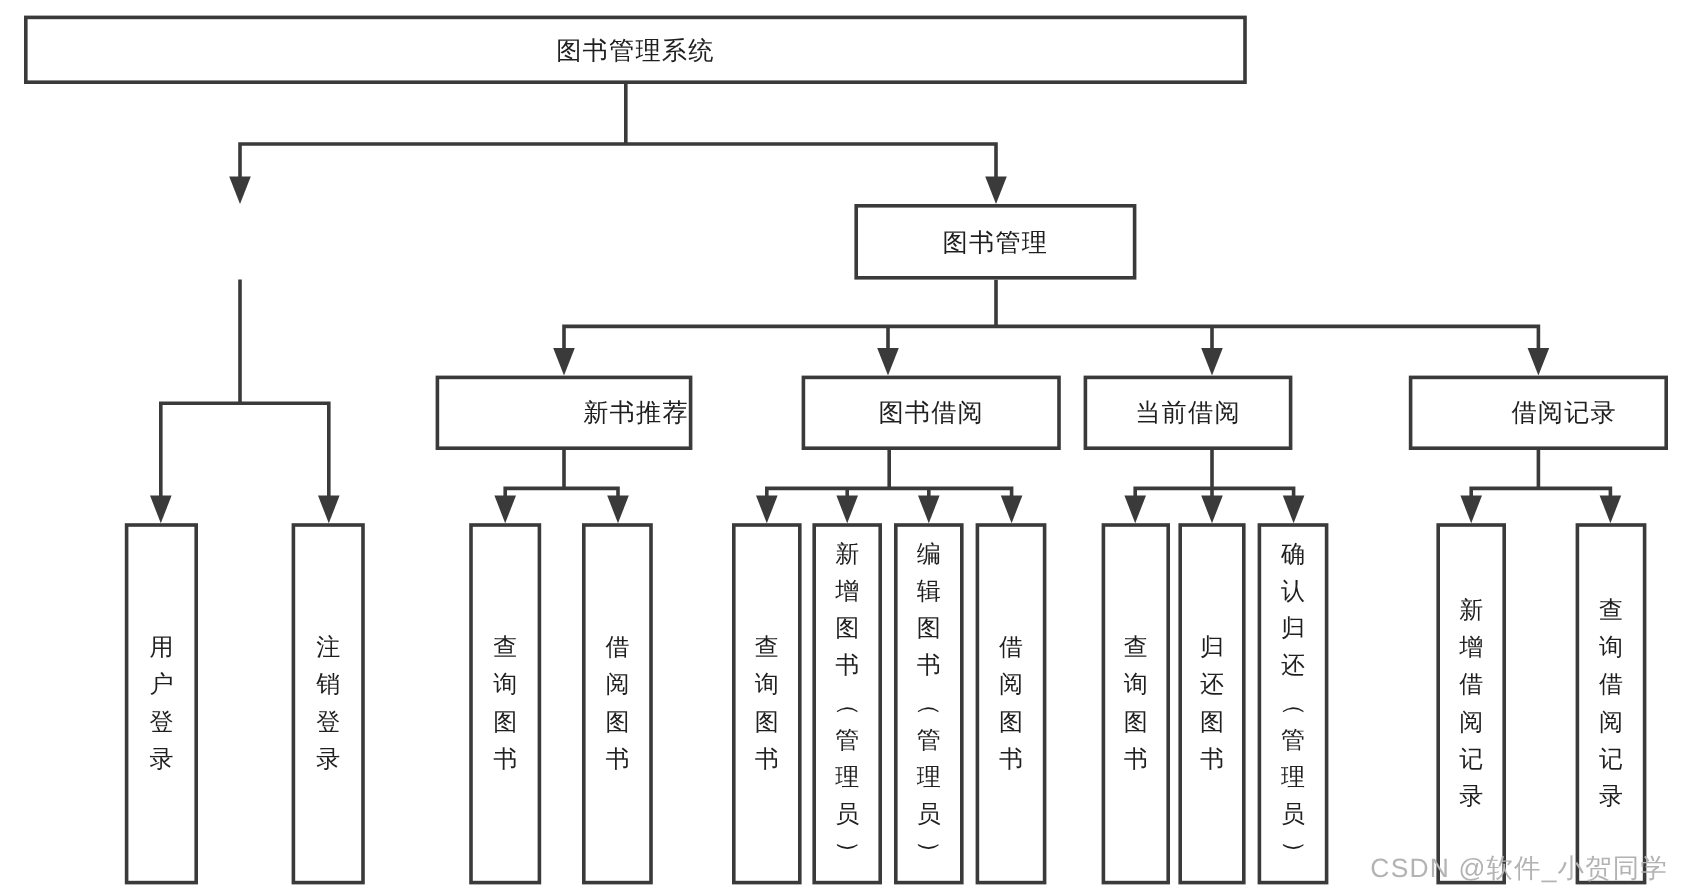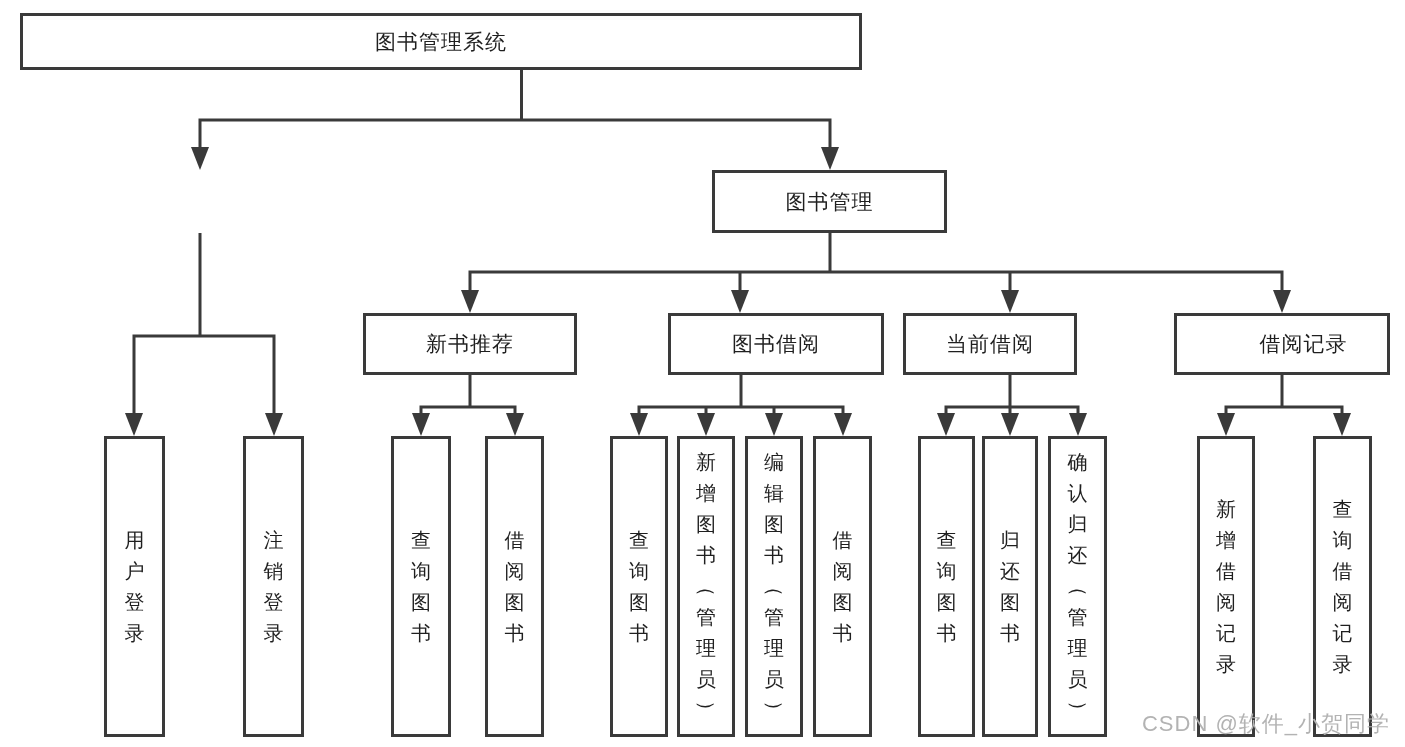--- a/index.html
+++ b/index.html
@@ -107,29 +107,29 @@
       <polygon points="765,413 783,413 774,436"></polygon>
       <polygon points="834,413 852,413 843,436"></polygon>
       <polygon points="937,413 955,413 946,436"></polygon>
       <polygon points="1001,413 1019,413 1010,436"></polygon>
       <polygon points="1069,413 1087,413 1078,436"></polygon>
       <polygon points="1217,413 1235,413 1226,436"></polygon>
       <polygon points="1333,413 1351,413 1342,436"></polygon>
     </g>
   </svg>
 
-  <div class="node hnode" style="left:20px;top:13px;width:842px;height:57px;">
+  <div class="node hnode" style="left:20px;top:13px;width:1019px;height:57px;">
     <span>图书管理系统</span>
   </div>
 
   <div class="node hnode" style="left:712px;top:170px;width:235px;height:63px;">
     <span>图书管理</span>
   </div>
 
-  <div class="node hnode" style="left:363px;top:313px;width:214px;height:62px;">
+  <div class="node hnode" style="left:363px;top:313px;width:214px;height:62px;justify-content:flex-end;">
     <span>新书推荐</span>
   </div>
   <div class="node hnode" style="left:668px;top:313px;width:216px;height:62px;">
     <span>图书借阅</span>
   </div>
   <div class="node hnode" style="left:903px;top:313px;width:174px;height:62px;">
     <span>当前借阅</span>
   </div>
   <div class="node hnode" style="left:1174px;top:313px;width:216px;height:62px;padding-left:43px;">
     <span>借阅记录</span>

